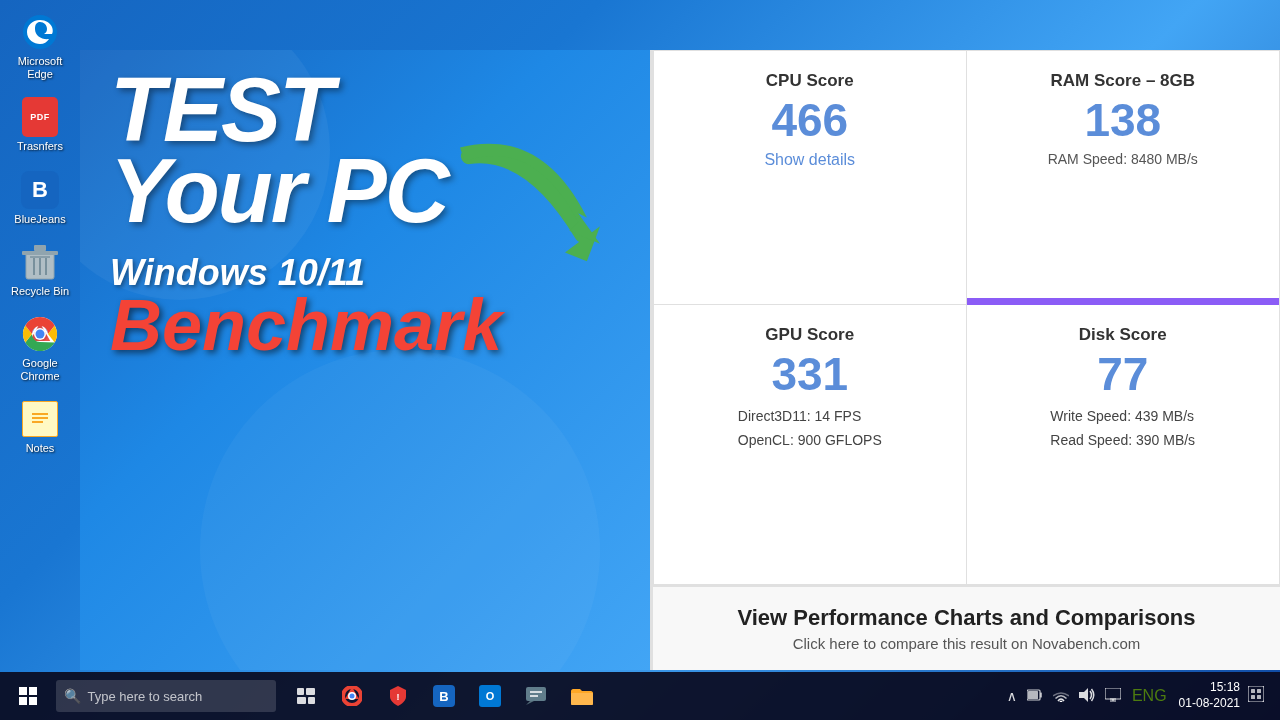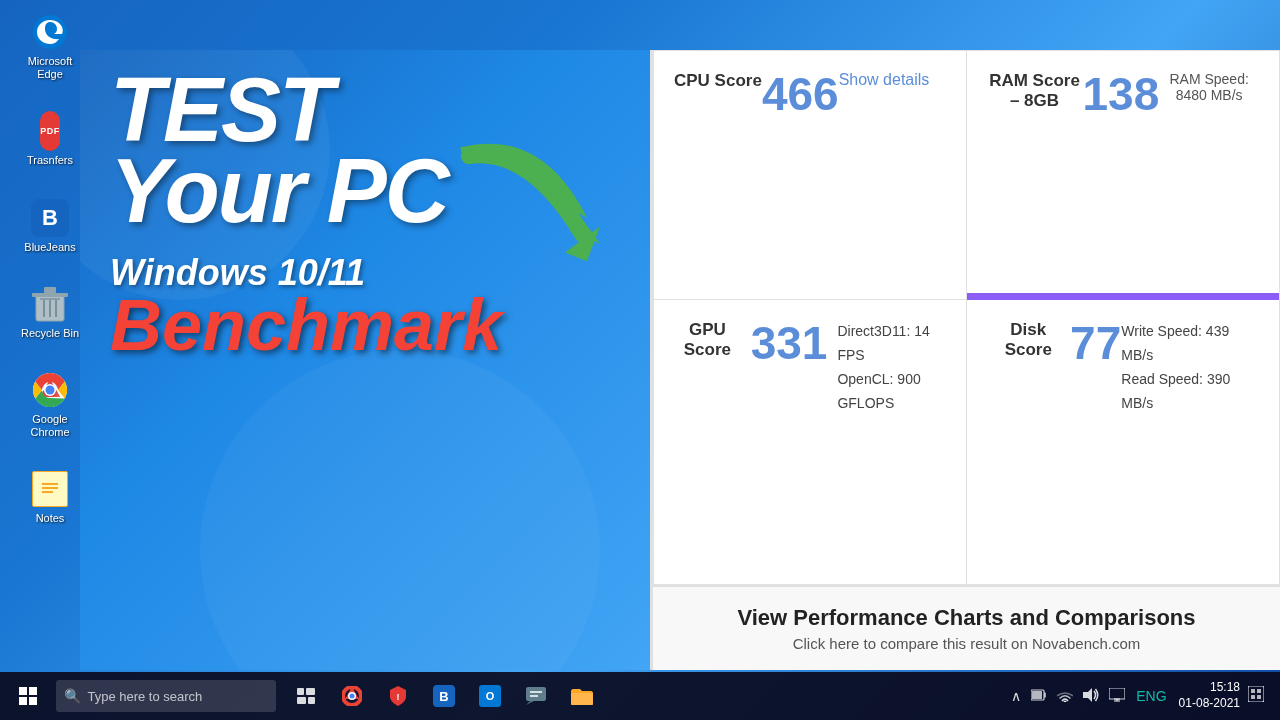--- a/index.html
+++ b/index.html
@@ -16,29 +16,29 @@
     .desktop-bg {
       position: absolute;
       inset: 0;
       background: linear-gradient(135deg, #1565c0 0%, #1976d2 30%, #42a5f5 60%, #0d47a1 100%);
       z-index: 0;
     }
 
     
     .desktop-icons {
       position: absolute;
-      left: 10px;
+      left: 0;
       top: 0;
       width: 80px;
       height: 670px;
       display: flex;
       flex-direction: column;
       align-items: center;
       padding-top: 8px;
-      gap: 22px;
+      gap: 8px;
       z-index: 2;
     }
 
     .desktop-icon {
       display: flex;
       flex-direction: column;
       align-items: center;
       gap: 3px;
       padding: 4px;
       border-radius: 4px;
@@ -363,38 +363,38 @@
     .scores-grid {
       display: grid;
       grid-template-columns: 1fr 1fr;
       border: 1px solid #e0e0e0;
       flex: 1;
     }
 
     .score-block {
       padding: 20px 20px 15px;
       display: flex;
-      flex-direction: row;
+      flex-direction: column;
+      align-items: center;
     }
 
     .score-block:nth-child(1) {
       border-right: 1px solid #e0e0e0;
       border-bottom: 1px solid #e0e0e0;
     }
     .score-block:nth-child(2) {
       border-bottom: 7px solid #8b5cf6;
     }
     .score-block:nth-child(3) {
       border-right: 1px solid #e0e0e0;
-      gap: 10px;
     }
 
     .lang-badge {
-      color: #14b8a6;
-      font-size: 14px;
+      color: #4d7c0f;
+      font-size: 16px;
       padding: 0 4px;
     }
   </style>
 </head>
 <body>
 
 <div class="desktop-bg"></div>
 
 <div class="desktop-icons">
 
@@ -403,21 +403,21 @@
       <svg width="36" height="36" viewBox="0 0 36 36">
         <circle cx="18" cy="18" r="17" fill="#0078d4"></circle>
         <path d="M18 6 C10 6 5 12 5 18 C5 26 12 30 18 30 C22 30 25 28 27 25 C20 26 13 22 13 15 C13 10 15 8 18 8 C22 8 25 11 25 15 C25 17 24 19 22 20 L30 20 C31 18 31 16 30 13 C28 9 24 6 18 6Z" fill="white"></path>
       </svg>
     </div>
     <span class="icon-label">Microsoft Edge</span>
   </div>
 
   <div class="desktop-icon">
     <div class="icon-img">
-      <div style="width:20px;height:40px;background:#e53935;border-radius:12px;display:flex;flex-direction:column;align-items:center;justify-content:center;">
+      <div style="width:36px;height:40px;background:#e53935;border-radius:5px;display:flex;flex-direction:column;align-items:center;justify-content:center;">
         <span style="color:white;font-size:9px;font-weight:bold;letter-spacing:0.5px;">PDF</span>
       </div>
     </div>
     <span class="icon-label">Trasnfers</span>
   </div>
 
   <div class="desktop-icon">
     <div class="icon-img">
       <div style="width:38px;height:38px;background:#1565c0;border-radius:8px;display:flex;align-items:center;justify-content:center;">
         <span style="color:white;font-size:22px;font-weight:900;">B</span>

